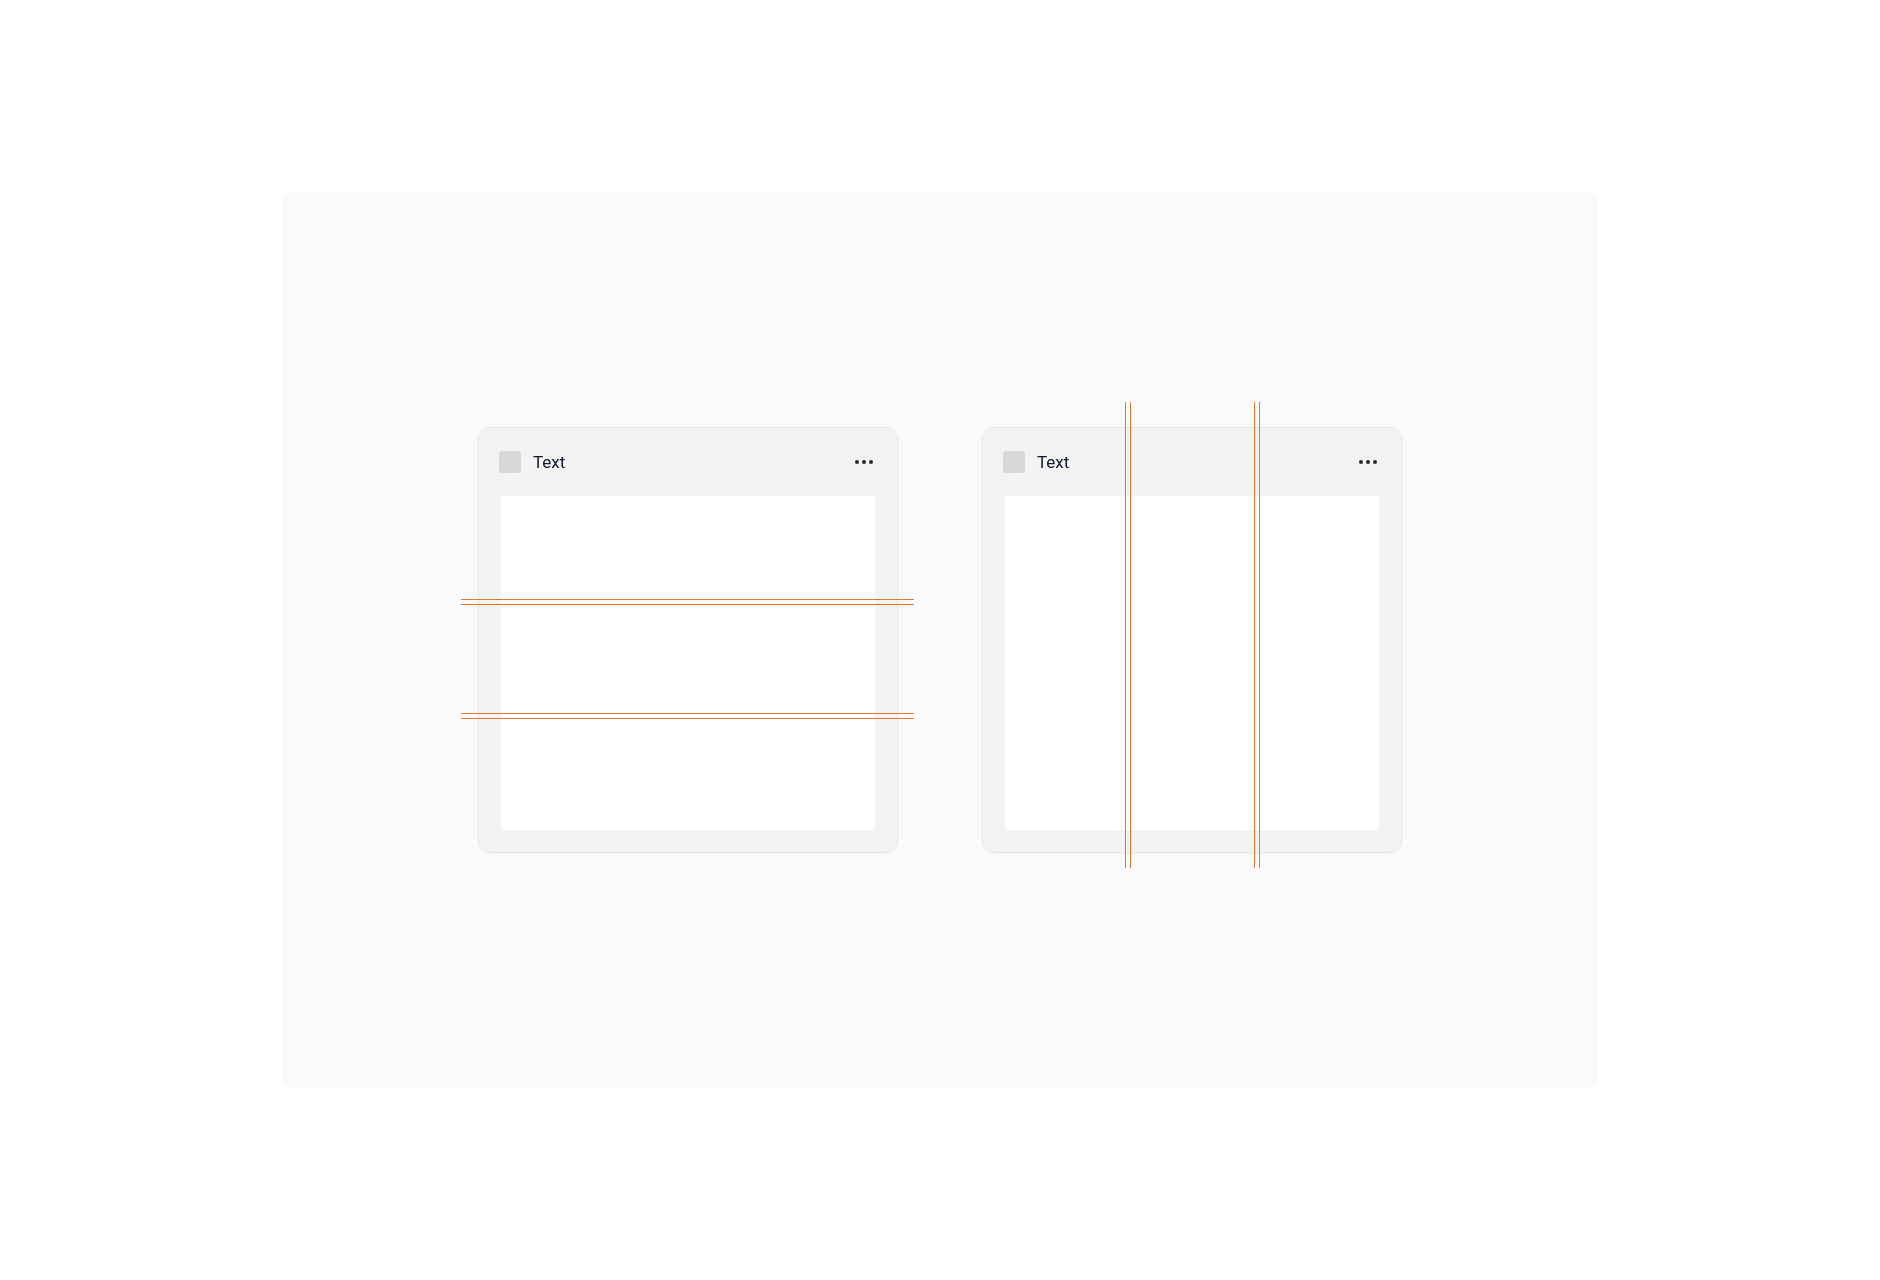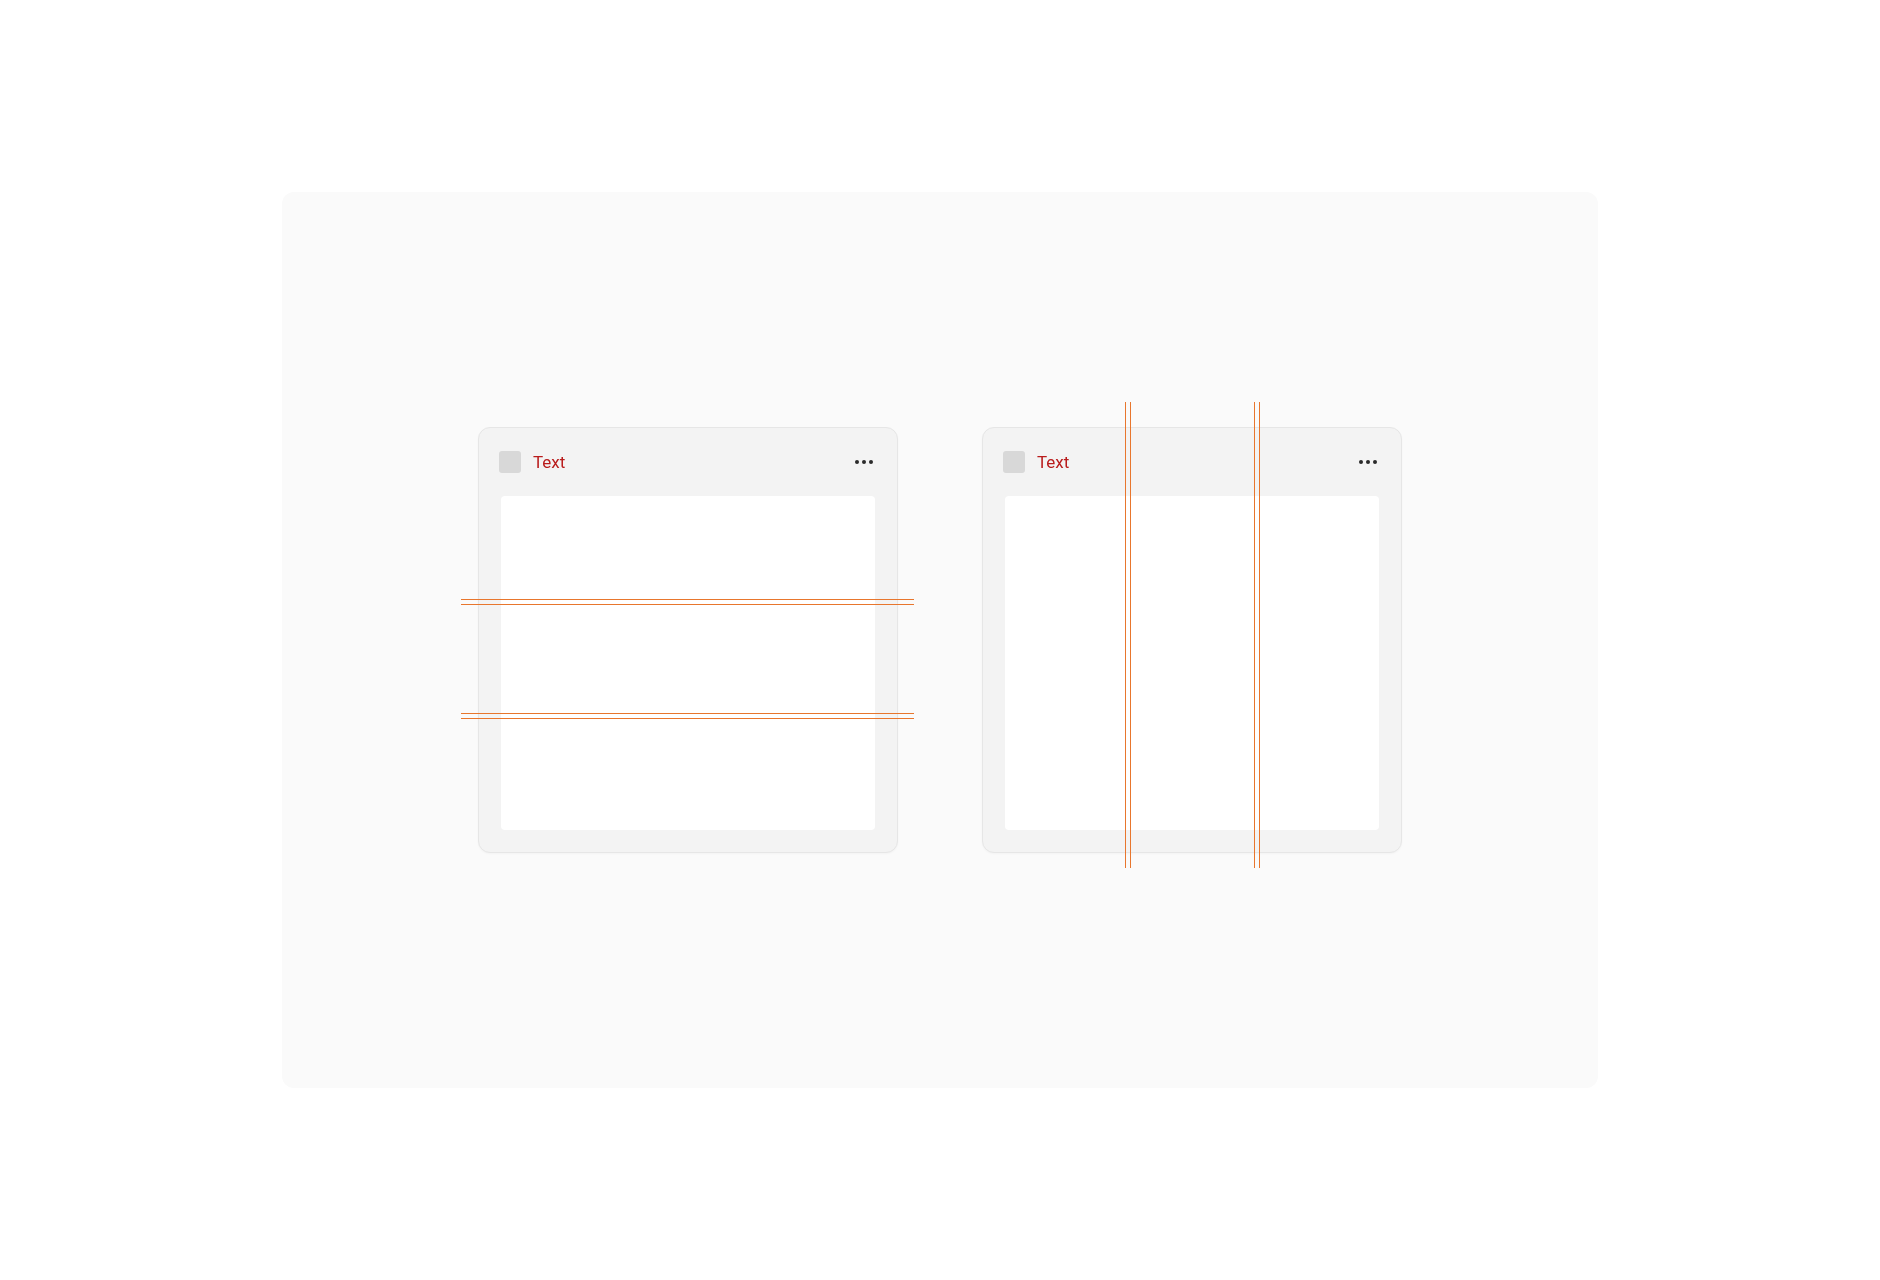--- a/index.html
+++ b/index.html
@@ -50,21 +50,21 @@
       gap: 12px;
     }
     .card-icon {
       width: 22px;
       height: 22px;
       background: #d8d8d8;
       border-radius: 3px;
     }
     .card-title {
       font-size: 17px;
-      color: #b91c1c;
+      color: #0f172a;
       font-weight: 400;
     }
     .more-icon {
       display: flex;
       gap: 3px;
       padding: 4px;
     }
     .more-icon span {
       width: 4px;
       height: 4px;

